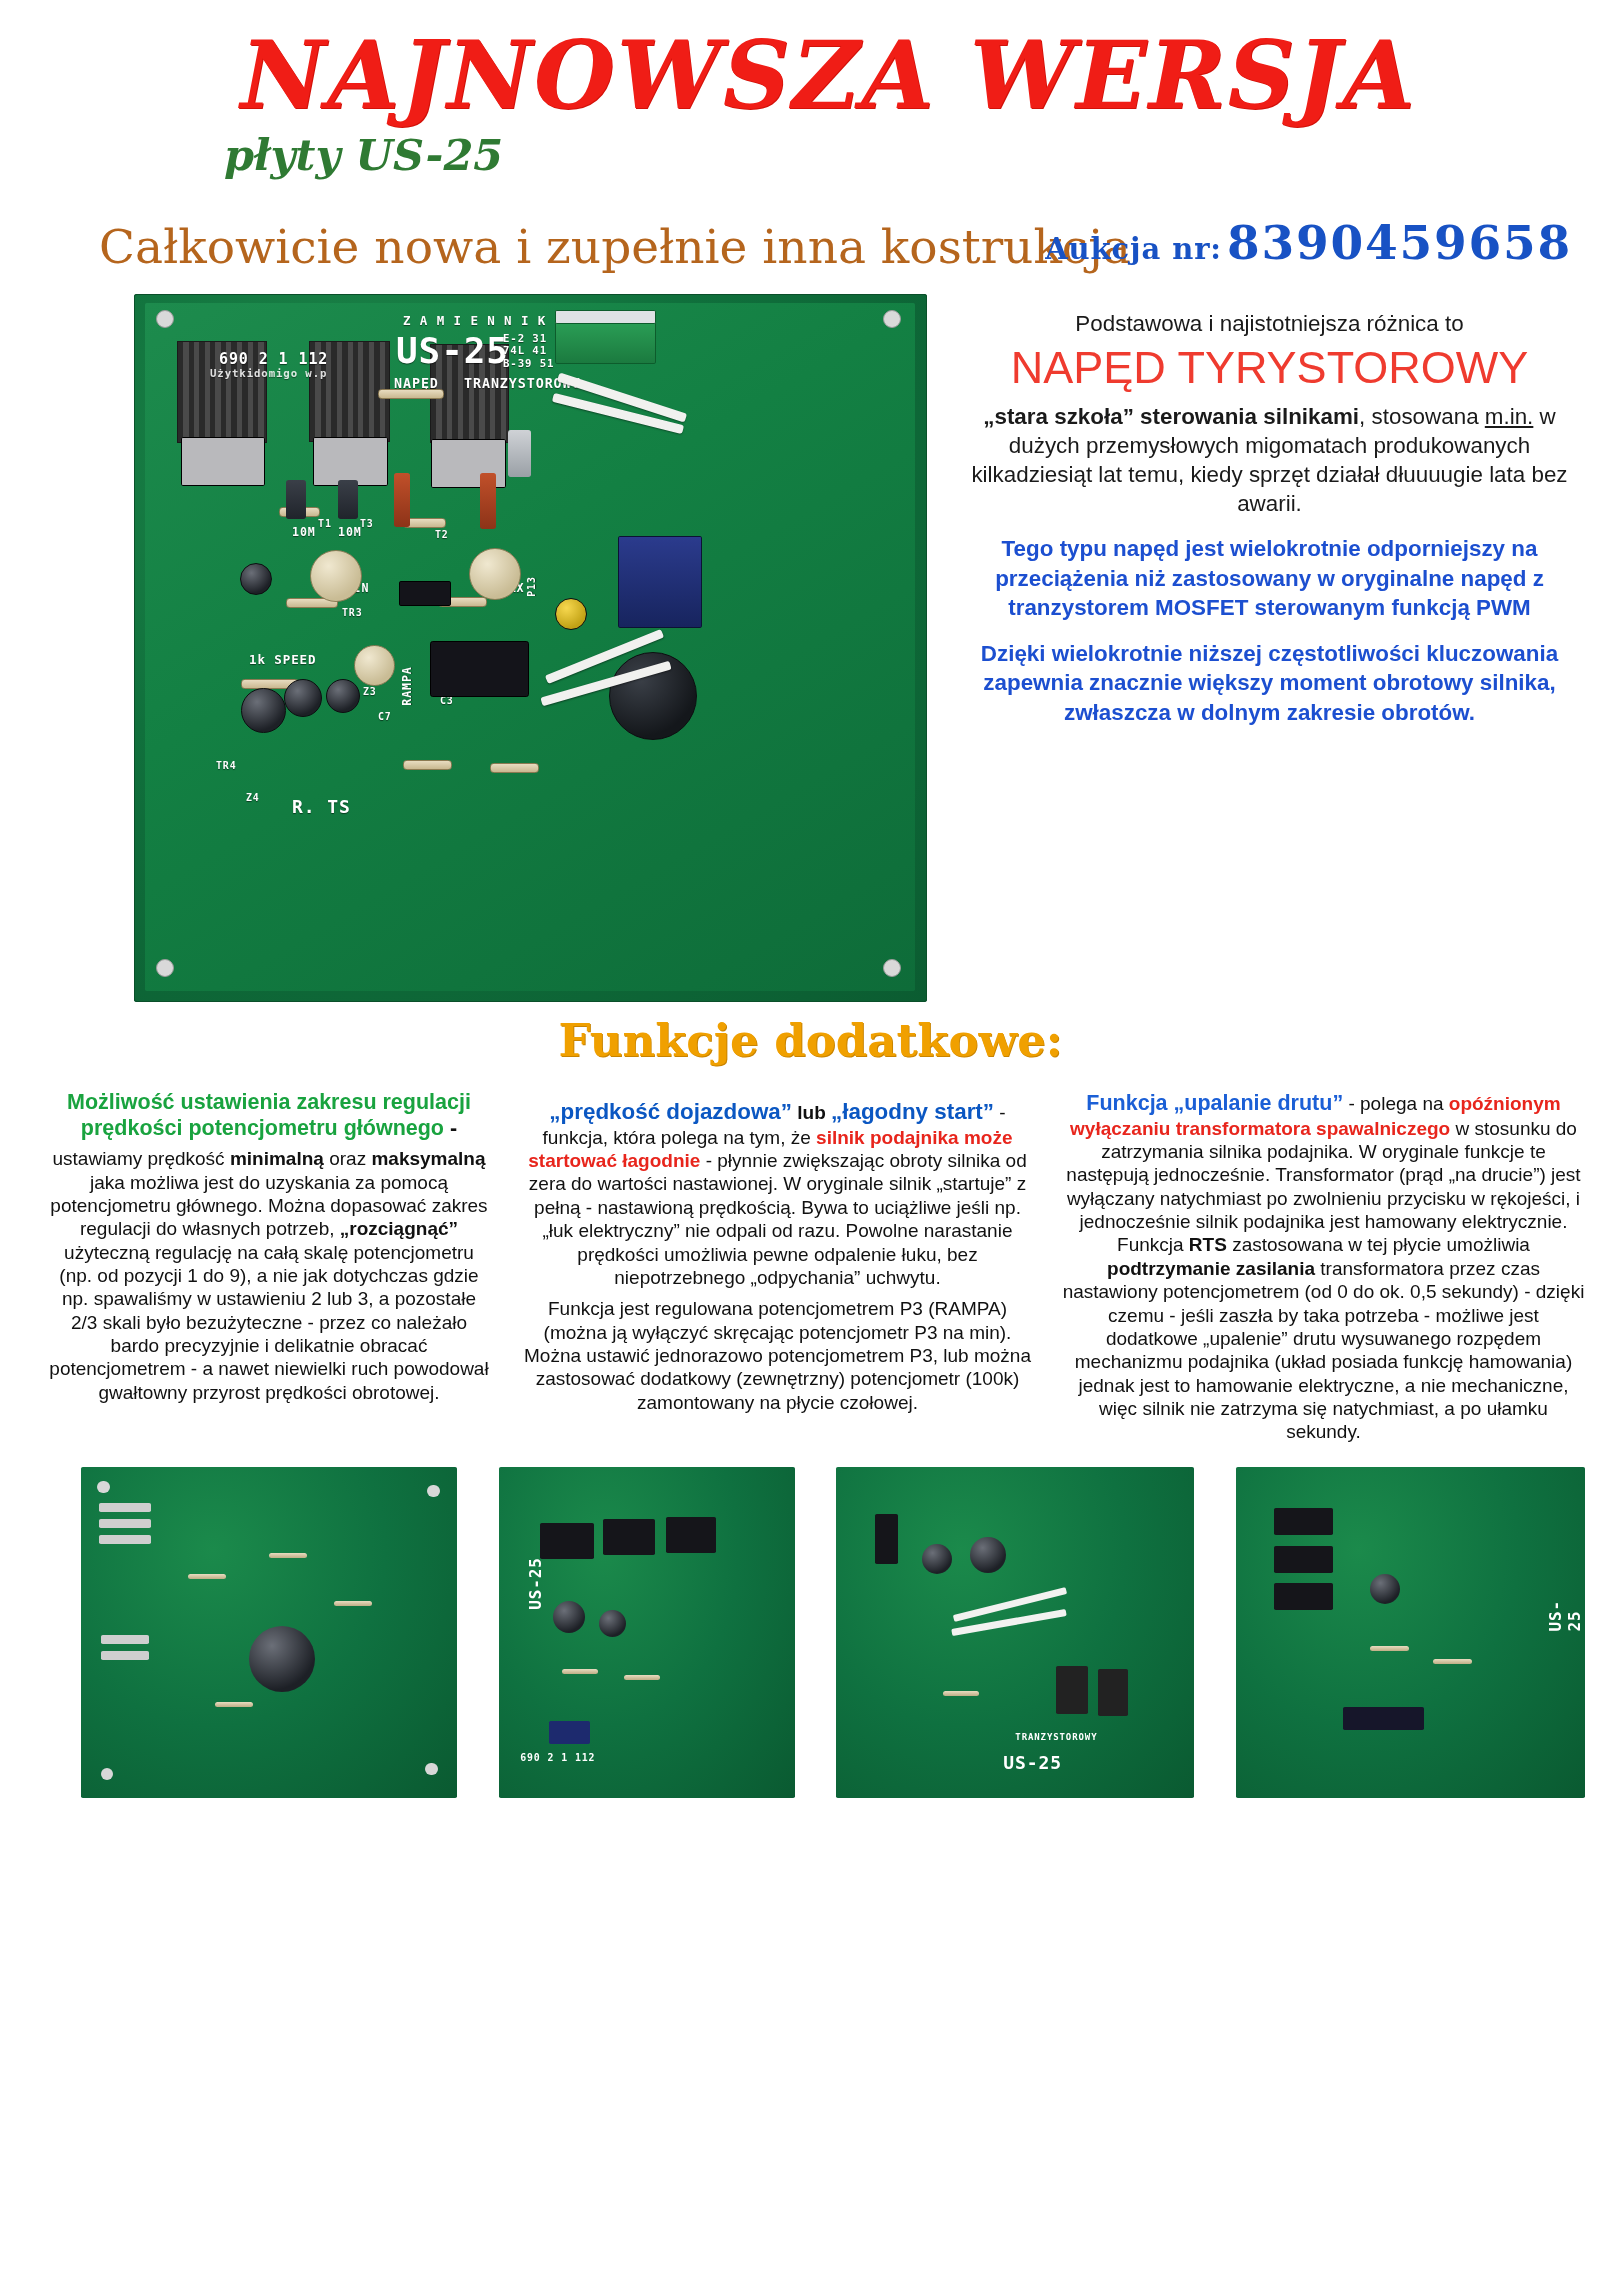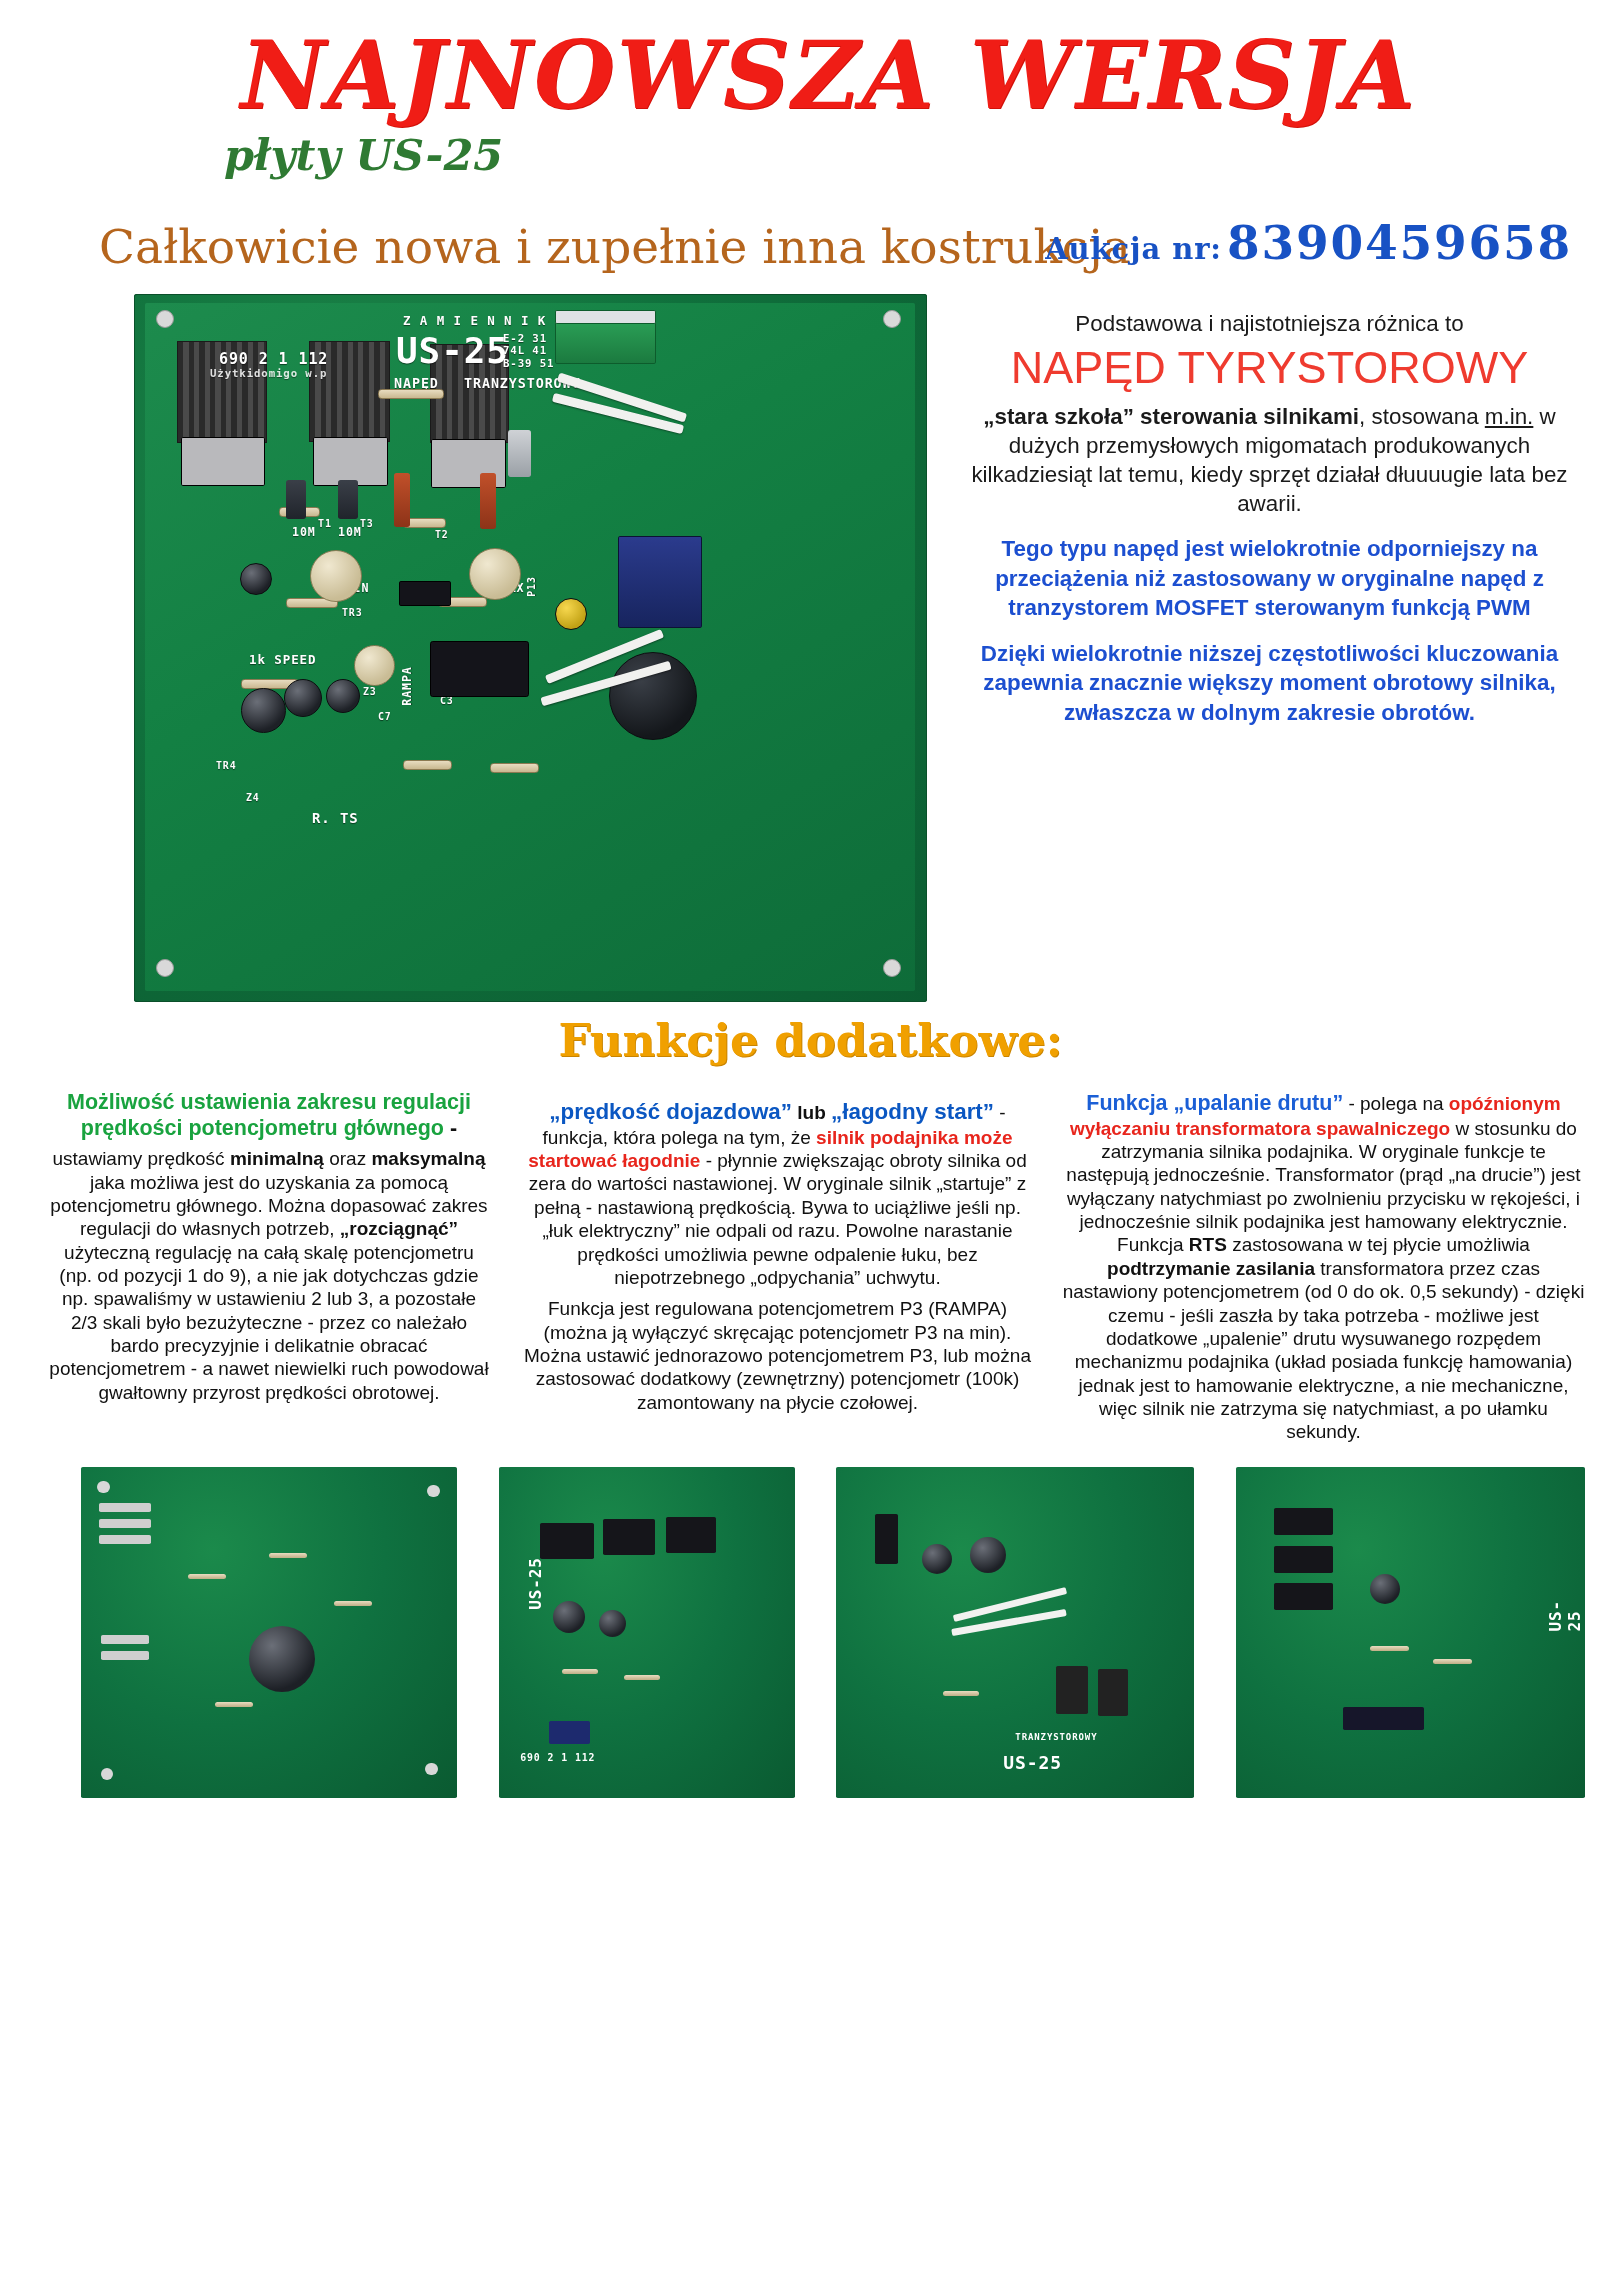--- a/index.html
+++ b/index.html
@@ -331,21 +331,21 @@
       <div class="silk" style="left:369px;top:38px;font-size:10.7px;">E-2 31</div>
       <div class="silk" style="left:369px;top:50px;font-size:10.7px;">74L 41</div>
       <div class="silk" style="left:369px;top:63px;font-size:10.7px;">B-39 51</div>
       <div class="silk" style="left:448px;top:56px;font-size:10.7px;">BL 6</div>
       <div class="silk" style="left:204px;top:231px;font-size:11.6px;">10M</div>
       <div class="silk" style="left:158px;top:231px;font-size:11.6px;">10M</div>
       <div class="silk" style="left:188px;top:287px;font-size:11.6px;">U. MIN</div>
       <div class="silk" style="left:351px;top:287px;font-size:11.6px;">U.MAX</div>
       <div class="silk" style="left:115px;top:358px;font-size:12.5px;">1k SPEED</div>
       <div class="silk" style="left:253px;top:385px;font-size:11.6px;transform:rotate(-90deg);">RAMPA</div>
-      <div class="silk" style="left:158px;top:516px;font-size:14px;margin-left:20px;">R. TS</div>
+      <div class="silk" style="left:158px;top:502px;font-size:18px;">R. TS</div>
       <div class="silk" style="left:184px;top:224px;font-size:10px;">T1</div>
       <div class="silk" style="left:301px;top:235px;font-size:9.9px;">T2</div>
       <div class="silk" style="left:226px;top:224px;font-size:9.9px;">T3</div>
       <div class="silk" style="left:208px;top:313px;font-size:9.9px;">TR3</div>
       <div class="silk" style="left:82px;top:466px;font-size:9.9px;">TR4</div>
       <div class="silk" style="left:229px;top:392px;font-size:9.9px;">Z3</div>
       <div class="silk" style="left:112px;top:498px;font-size:9.9px;">Z4</div>
       <div class="silk" style="left:306px;top:401px;font-size:9.9px;">C3</div>
       <div class="silk" style="left:244px;top:417px;font-size:9.9px;">C7</div>
       <div class="silk" style="left:387px;top:287px;font-size:9.9px;transform:rotate(-90deg);">P13</div>

